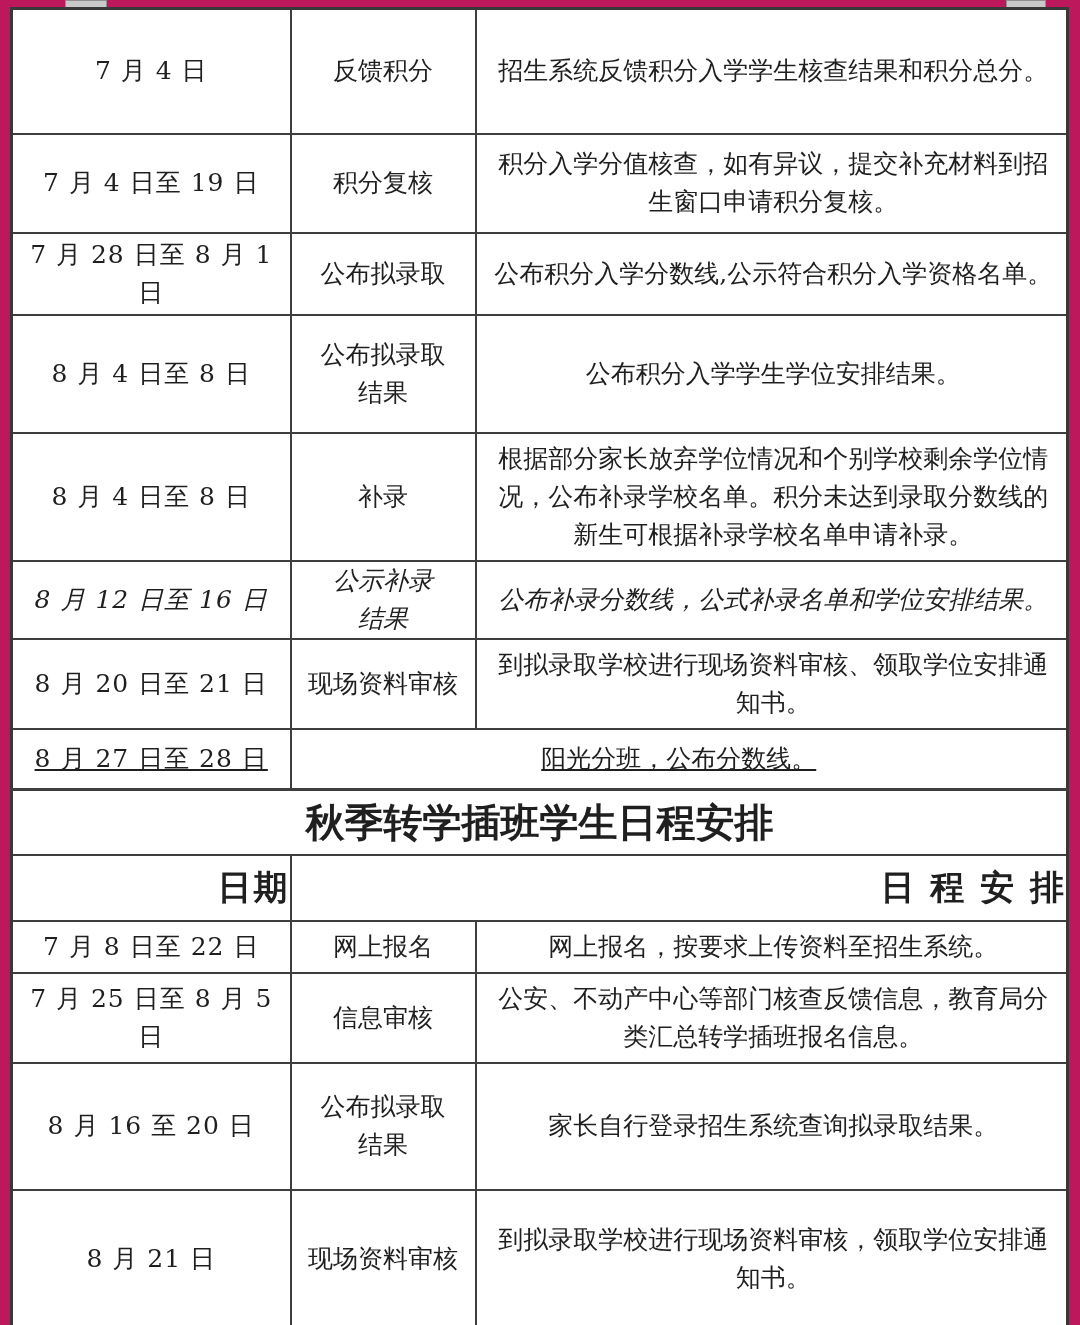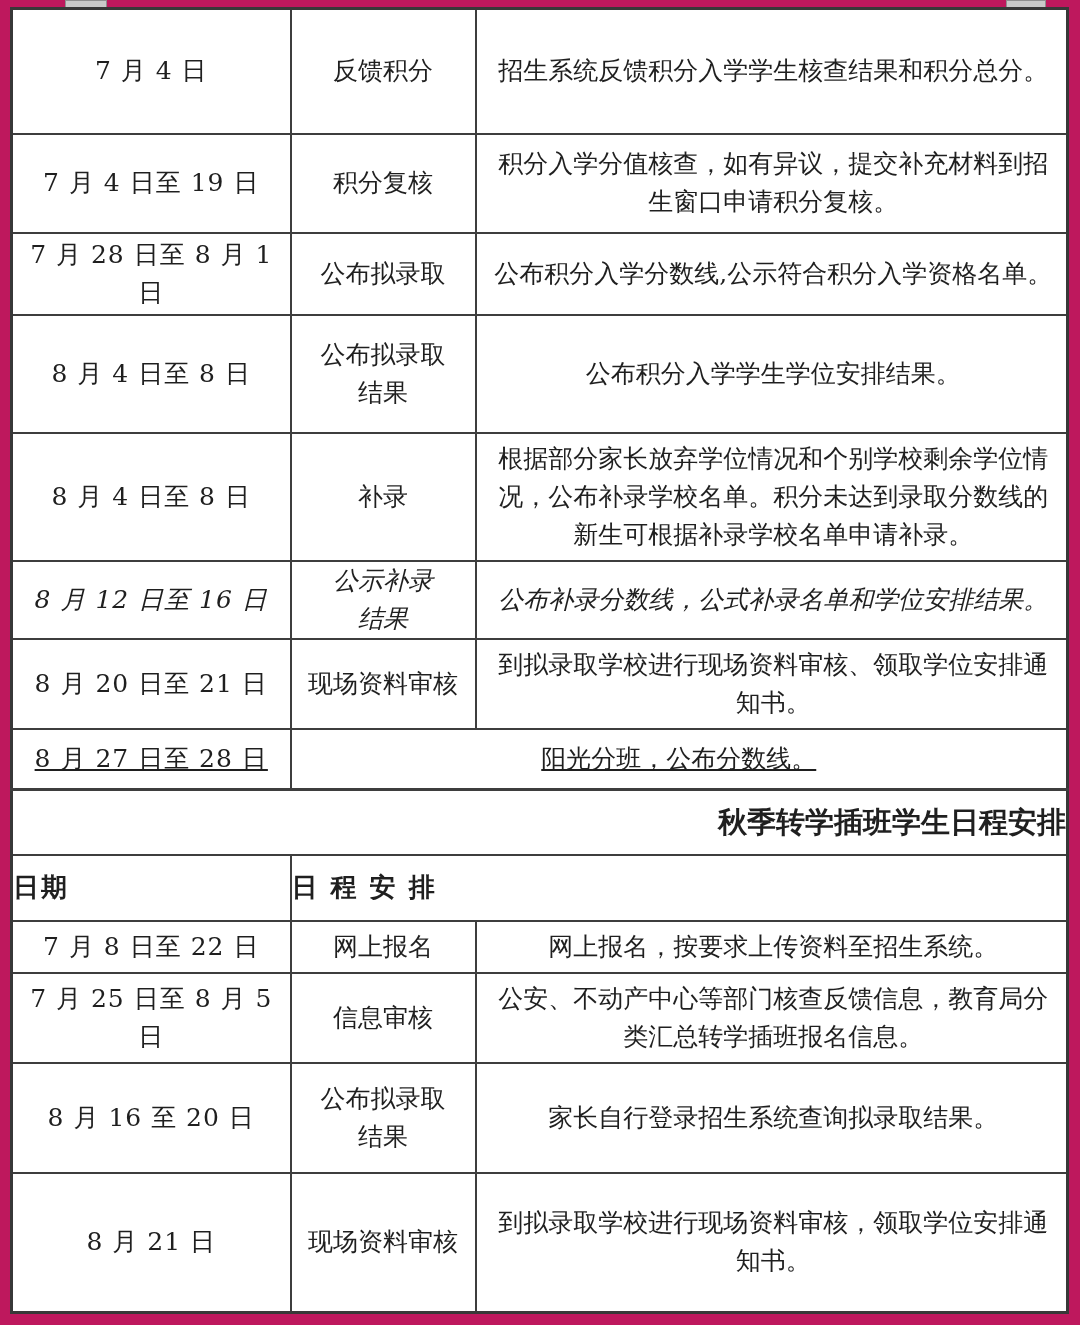--- a/index.html
+++ b/index.html
@@ -52,47 +52,47 @@
     white-space: pre-line;
   }
   td.desc-cell {
     text-align: center;
     padding: 6px 8px 6px 12px;
   }
   td.merged-center {
     text-align: center;
   }
   tr.section-title-row td {
-    text-align: right;
+    text-align: center;
     font-family: "DejaVu Sans", "Liberation Sans", sans-serif;
     font-weight: 700;
-    font-size: 29px;
+    font-size: 39px;
     border-top-width: 3px;
     border-bottom-width: 2px;
   }
   tr.header-row td {
     font-weight: 700;
-    text-align: left;
-    font-size: 26px;
+    text-align: right;
+    font-size: 34px;
     letter-spacing: 2px;
   }
 
   
   tr.rh-125 { height: 125px; }
   tr.rh-137 { height: 99px; }
   tr.rh-82  { height: 82px; }
   tr.rh-118 { height: 118px; }
   tr.rh-123 { height: 123px; }
   tr.rh-77  { height: 77px; font-style: italic; }
   tr.rh-67  { height: 61px; text-decoration: underline; }
   tr.rh-65  { height: 65px; }
   tr.rh-66  { height: 66px; }
   tr.rh-44  { height: 44px; }
   tr.rh-71  { height: 71px; }
-  tr.rh-110 { height: 110px; }
+  tr.rh-110 { height: 127px; }
   tr.rh-140 { height: 140px; }
 </style>
 </head>
 <body>
 
 <div class="page">
 
   <div class="edge-artifact left"></div>
   <div class="edge-artifact right"></div>
 

